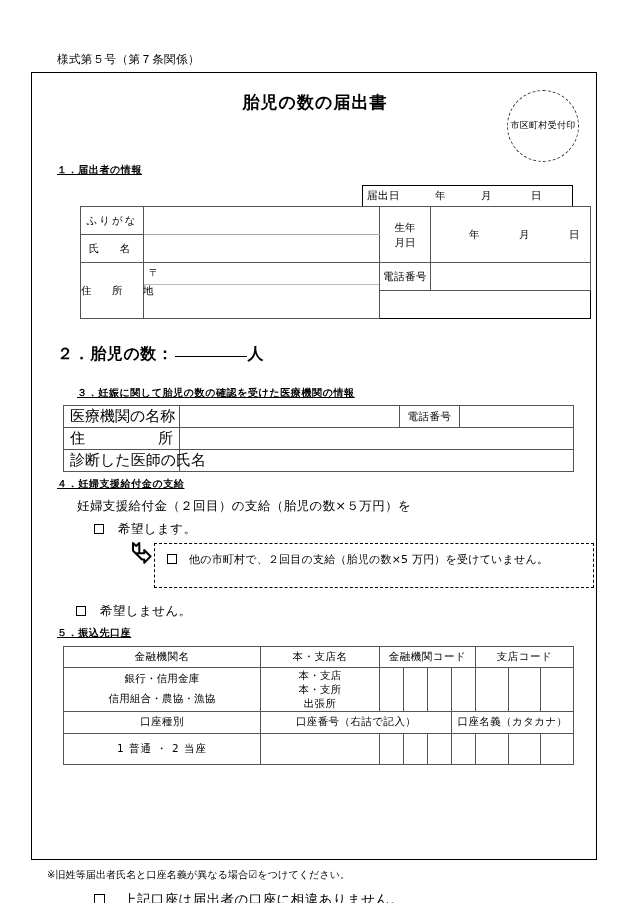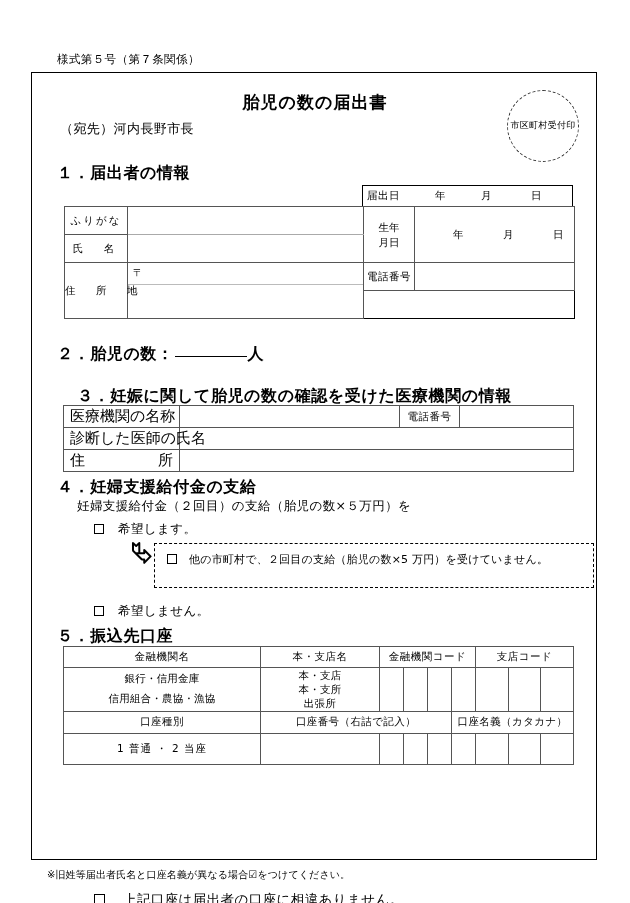--- a/index.html
+++ b/index.html
@@ -86,24 +86,25 @@
     left: 28px;
     top: 47px;
     font-size: 13px;
     letter-spacing: 0.4px;
     white-space: nowrap;
   }
 
   
   .sec-head {
     position: absolute;
-    font-size: 16px;
+    font-size: 10px;
     font-weight: bold;
     letter-spacing: 0.6px;
     white-space: nowrap;
+    text-decoration: underline;
   }
   .sec1 { left: 25px; top: 90px; }
   .sec3 { left: 25px; top: 313px; margin-left: 20px; }
   .sec4 { left: 25px; top: 404px; }
   .sec5 { left: 25px; top: 553px; }
 
   
   table.grid {
     position: absolute;
     border-collapse: collapse;
@@ -144,21 +145,21 @@
     padding-left: 4px;
     letter-spacing: 0.5px;
     white-space: nowrap;
   }
   .filedate .fd-y { position: absolute; left: 72px; }
   .filedate .fd-m { position: absolute; left: 118px; }
   .filedate .fd-d { position: absolute; left: 168px; }
 
   
   .tbl-applicant {
-    left: 32px;
+    left: 48px;
     top: 133px;
     width: 510px;
     border: 1.4px solid #000;
   }
   .tbl-applicant td { height: 27px; }
   .cell-furigana {
     border-bottom: 1px dotted #888 !important;
     font-size: 9px;
     letter-spacing: 2px;
   }
@@ -236,21 +237,21 @@
 
   
   .txt {
     position: absolute;
     font-size: 12.5px;
     letter-spacing: 0.4px;
     white-space: nowrap;
   }
   .benefit-desc { left: 45px; top: 425px; }
   .opt-yes  { left: 62px; top: 448px; }
-  .opt-no   { left: 62px; top: 530px; }
+  .opt-no   { left: 44px; top: 530px; }
   .chk {
     display: inline-block;
     width: 10px;
     height: 10px;
     border: 1.1px solid #000;
     box-sizing: border-box;
     vertical-align: -1px;
     margin-right: 14px;
   }
 
@@ -363,21 +364,20 @@
 
   <div class="frame">
 
     <div class="doc-title">胎児の数の届出書</div>
 
     <div class="stamp">
       <span>市区町村</span>
       <span>受付印</span>
     </div>
 
-    <div class="addressee">（宛先）河内長野市長</div>
 
     <div class="sec-head sec1">１．届出者の情報</div>
 
     <div class="filedate">
       <span class="fd-label">届出日</span>
       <span class="fd-y">年</span>
       <span class="fd-m">月</span>
       <span class="fd-d">日</span>
     </div>
 
@@ -439,25 +439,25 @@
           <col style="width:114px">
       </colgroup>
       <tbody>
         <tr>
           <td class="lbl-just">医療機関の名称</td>
           <td></td>
           <td class="lbl">電話番号</td>
           <td></td>
         </tr>
         <tr>
+          <td class="lbl-just">住所</td>
+          <td colspan="3"></td>
+        </tr>
+        <tr>
           <td class="lbl-just">診断した医師の氏名</td>
-          <td colspan="3"></td>
-        </tr>
-        <tr>
-          <td class="lbl-just">住所</td>
           <td colspan="3"></td>
         </tr>
       </tbody>
     </table>
 
     <div class="sec-head sec4">４．妊婦支援給付金の支給</div>
     <div class="txt benefit-desc">妊婦支援給付金（２回目）の支給（胎児の数×５万円）を</div>
 
     <div class="txt opt-yes">
       <span class="chk"></span><span>希望します。</span>

